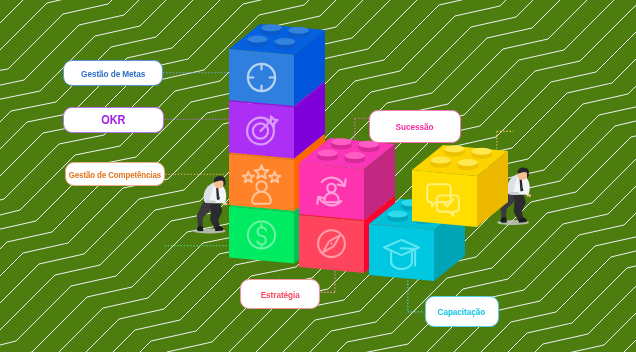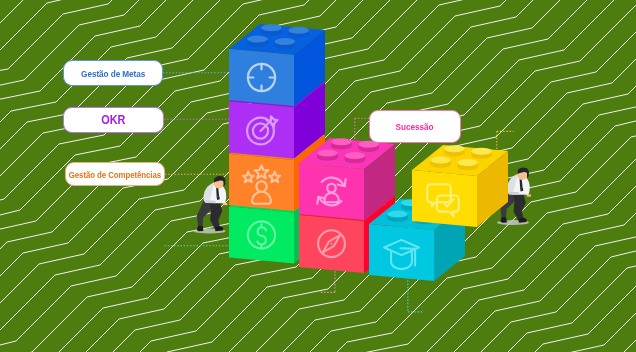--- a/index.html
+++ b/index.html
@@ -187,16 +187,22 @@
   </svg>
 <div class="lbl" style="left:63.0px;top:60.0px;width:99.5px;height:26.0px;font-size:9.8px;color:#2F6FC4;border-color:#5B96DB">
       <span>Gestão de Metas</span>
     </div>
 <div class="lbl" style="left:63.0px;top:106.5px;width:101.0px;height:26.0px;font-size:13px;color:#A31FE8;border-color:#BB72EE">
       <span>OKR</span>
     </div>
 <div class="lbl" style="left:64.5px;top:162.0px;width:100.5px;height:24.0px;font-size:9.4px;color:#E2751B;border-color:#EBAF84">
       <span>Gestão de Competências</span>
     </div>
+<div class="lbl" style="left:240.0px;top:279.0px;width:80.0px;height:30.0px;font-size:9.8px;color:#F8495F;border-color:#F5949F">
+      <span>Estratégia</span>
+    </div>
 <div class="lbl" style="left:368.5px;top:110px;width:92.5px;height:33.0px;font-size:9.8px;color:#F72B9E;border-color:#F478B9">
       <span>Sucessão</span>
+    </div>
+<div class="lbl" style="left:424.5px;top:295.5px;width:74.0px;height:31.5px;font-size:9.8px;color:#10C4E4;border-color:#59CFE9">
+      <span>Capacitação</span>
     </div>
 </div>
 
 </body></html>

